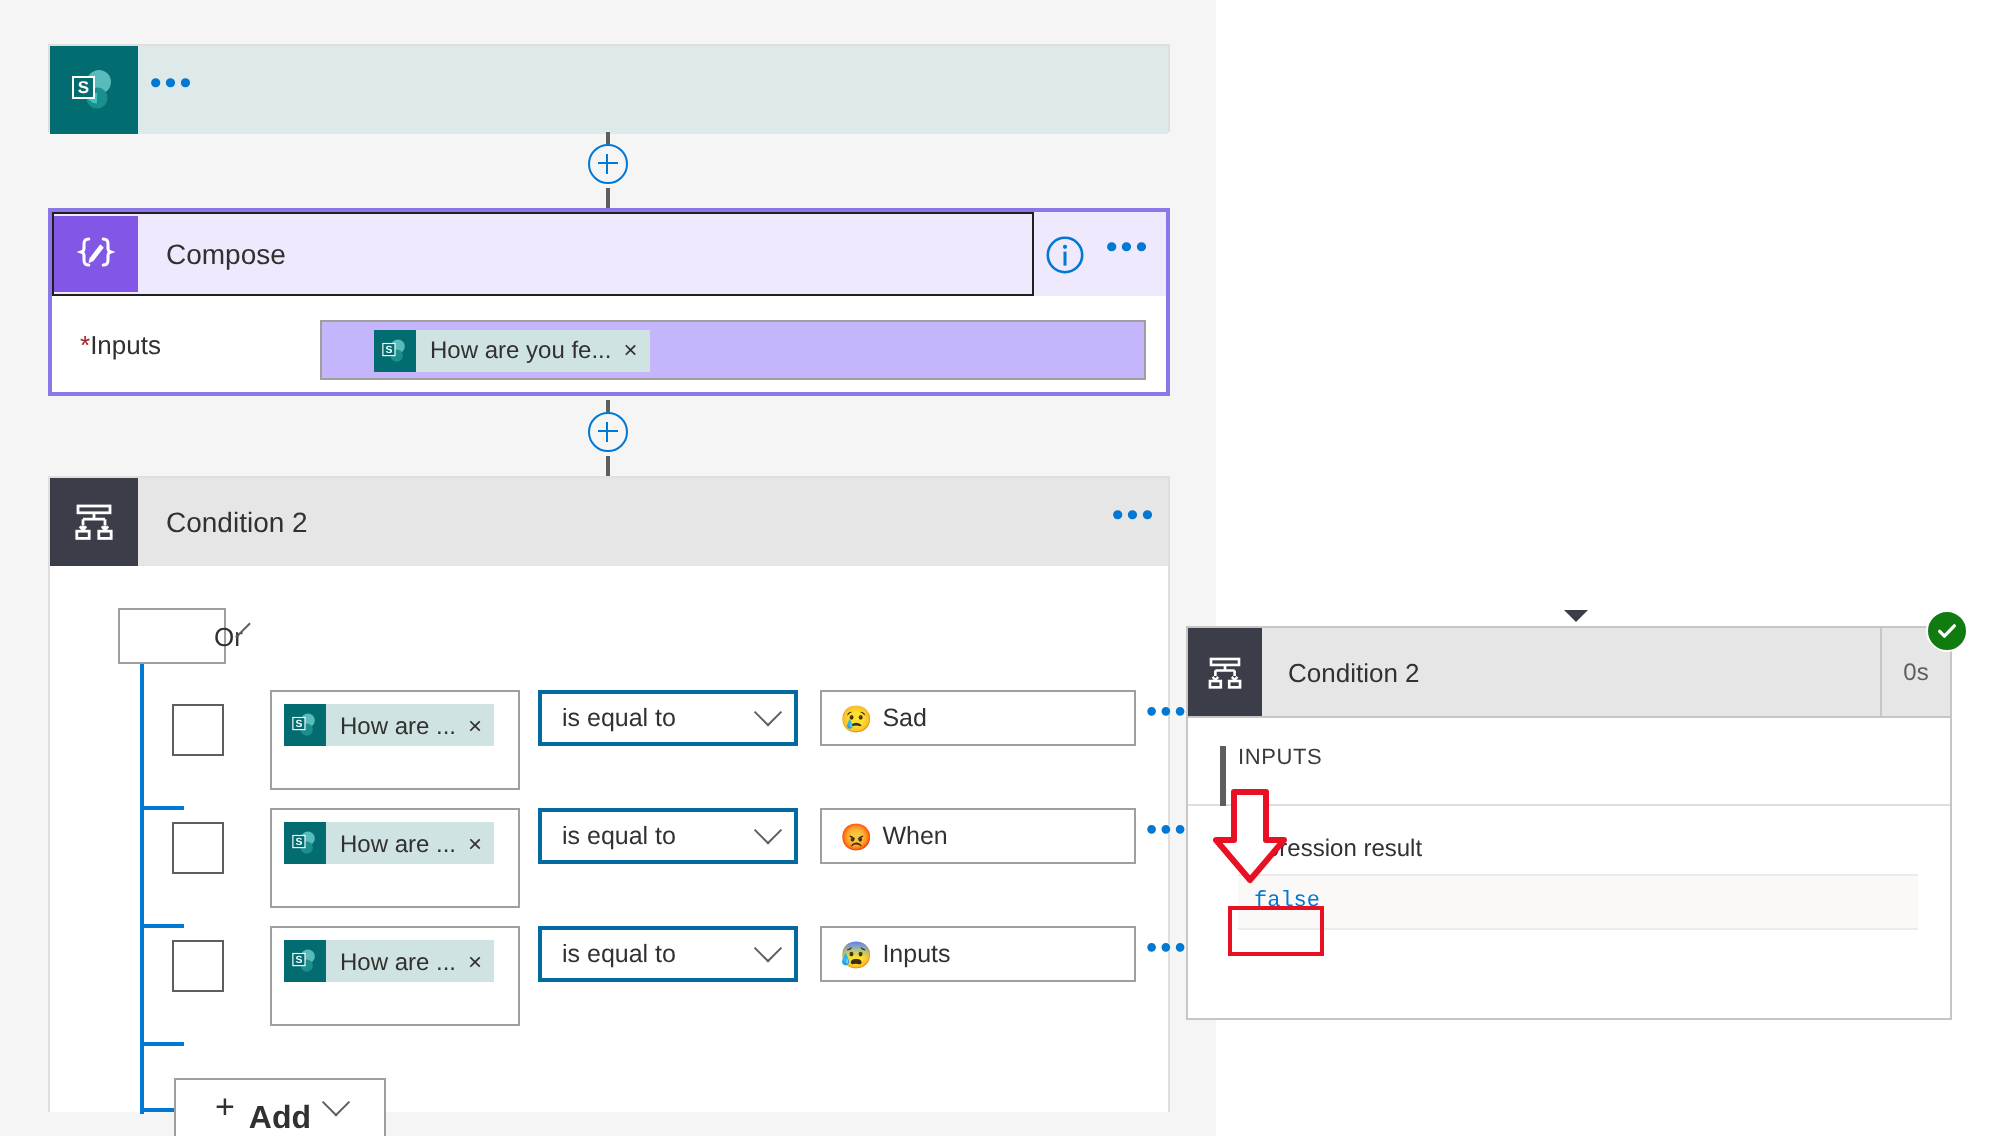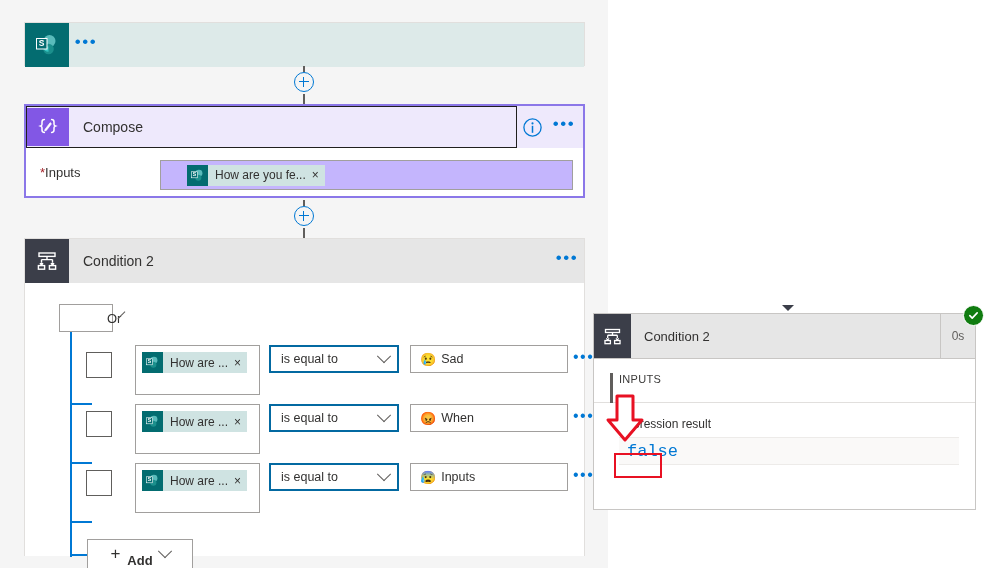--- a/index.html
+++ b/index.html
@@ -277,21 +277,21 @@
     width: 106px; height: 30px;
     border: 1px solid #a19f9d;
     background: #ffffff;
     display: flex;
     align-items: center;
     justify-content: center;
     cursor: pointer;
     box-sizing: border-box;
   }
   .add-btn .plus { font-size: 17px; color: #323130; font-weight: 300; margin-right: 7px; }
-  .add-btn .add-text { font-size: 13px; font-weight: bold; margin-right: 7px; margin-top: 12px; }
+  .add-btn .add-text { font-size: 16px; font-weight: bold; margin-right: 7px; margin-top: 12px; }
 
   .chev {
     display: inline-block;
     width: 9px; height: 9px;
     border-right: 1.3px solid #605e5c;
     border-bottom: 1.3px solid #605e5c;
     transform: rotate(45deg) translate(-2px,-2px);
   }
 
   
@@ -424,21 +424,21 @@
     background: #faf9f8;
     border-top: 1px solid #edebe9;
     border-bottom: 1px solid #edebe9;
     display: flex;
     align-items: center;
     padding-left: 8px;
     box-sizing: border-box;
   }
   .rp-value {
     font-family: "Liberation Mono", monospace;
-    font-size: 17px;
+    font-size: 11px;
     color: #0078d4;
   }
 
   
   #false-highlight {
     position: absolute;
     left: 614px; top: 453px;
     width: 48px; height: 25px;
     border: 2.5px solid #e81123;
     box-sizing: border-box;

